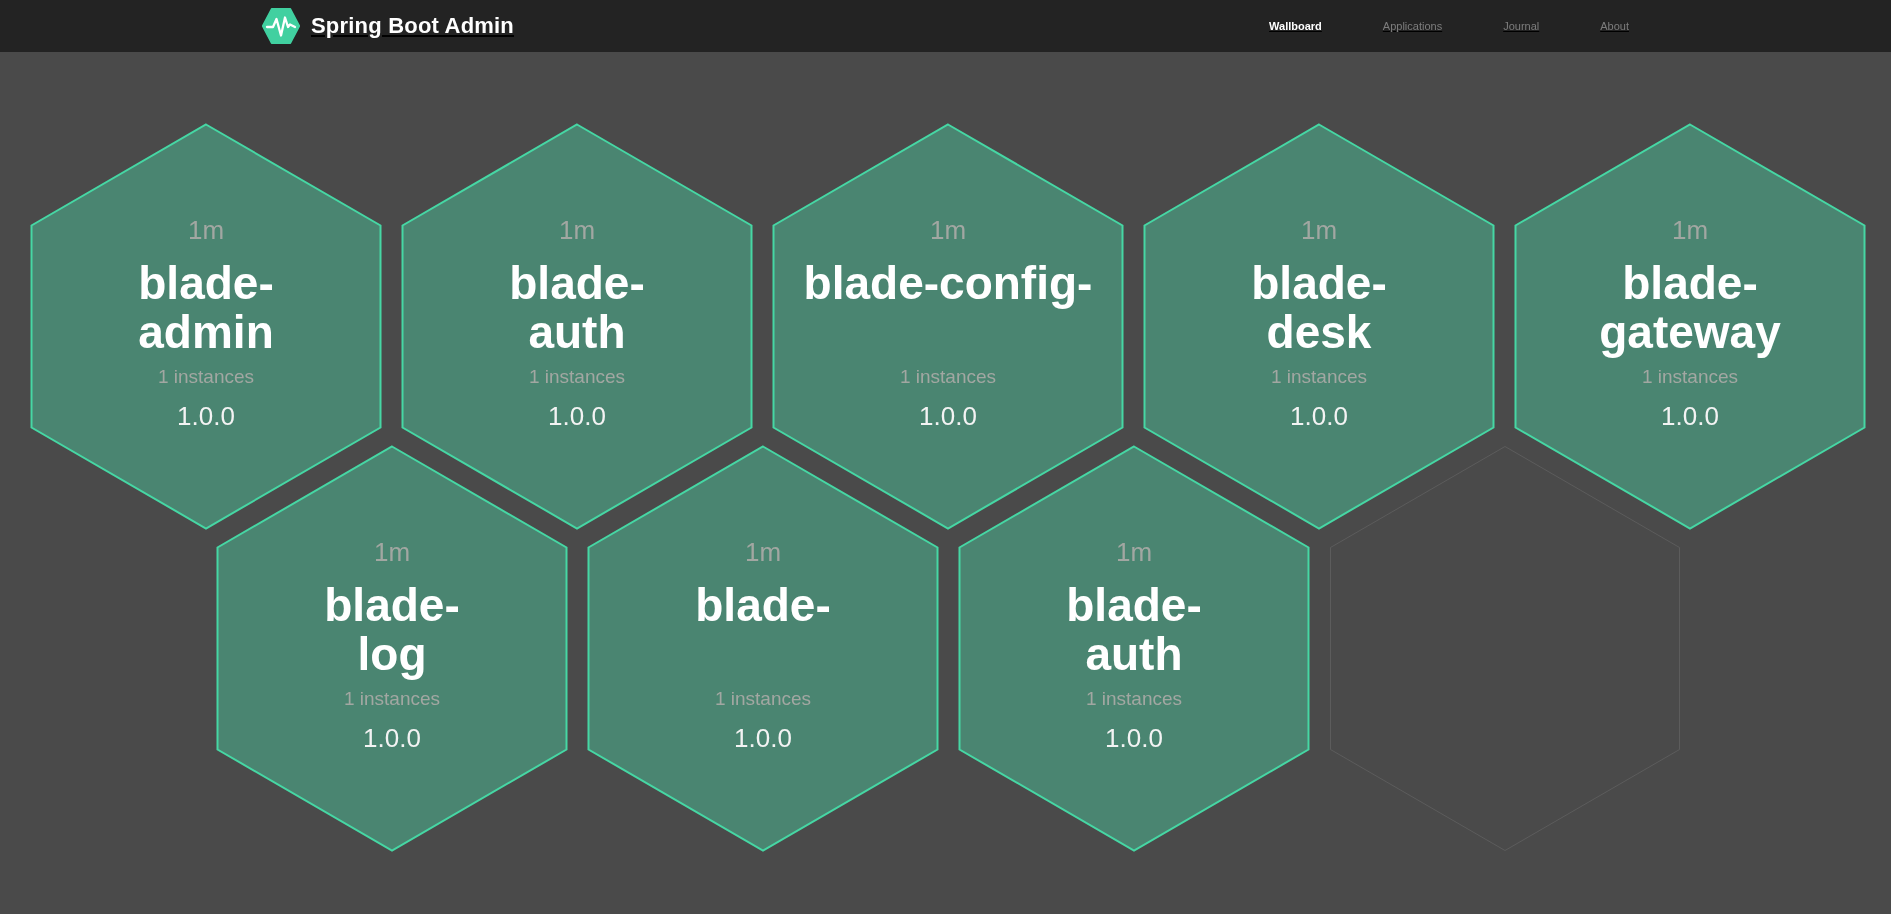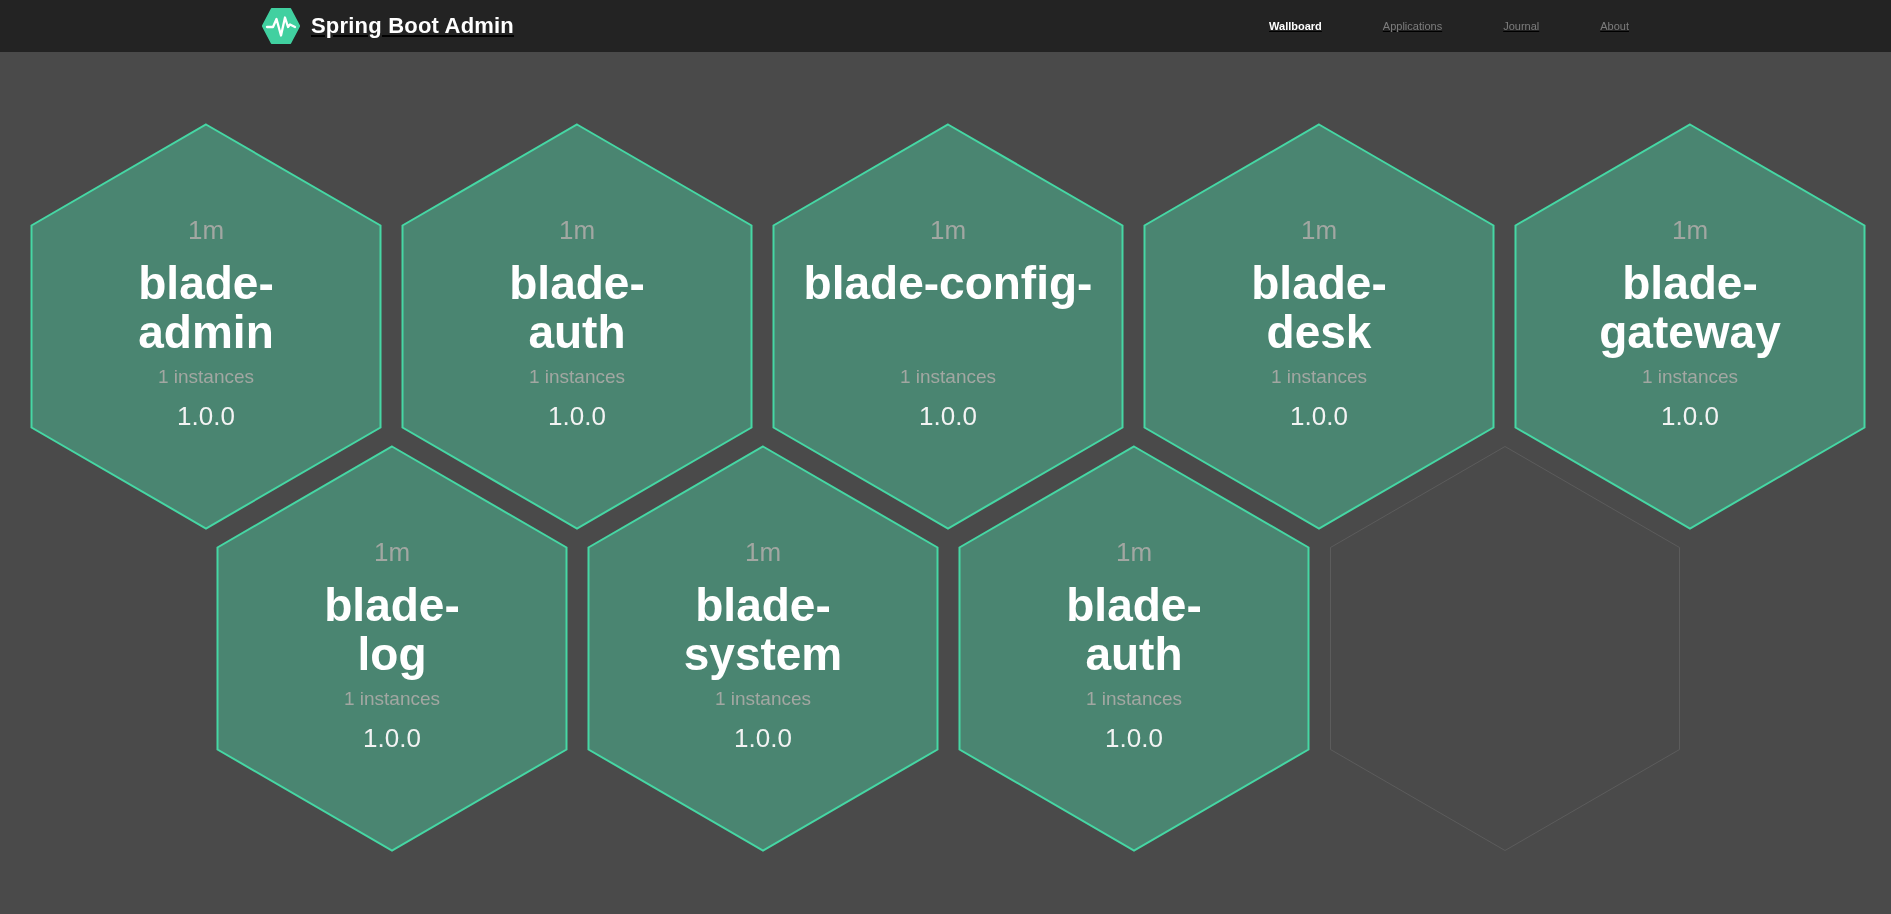--- a/index.html
+++ b/index.html
@@ -172,21 +172,20 @@
       </div>
     </div>
     <div class="hex" data-interactable="true" style="left: 587px; top: 445px;">
       <svg width="352" height="407" viewBox="0 0 352 407" data-interactable="false">
         <polygon points="176,1.5 350.5,102.5 350.5,304.5 176,405.5 1.5,304.5 1.5,102.5" fill="var(--hex-fill)" stroke="var(--hex-border)" stroke-width="2"></polygon>
       </svg>
       <div class="hex-content" data-interactable="false">
         <div class="hex-uptime" data-interactable="false">1m</div>
         <div class="hex-name" data-interactable="false">
           <div class="hex-name-line" data-interactable="false">blade-</div>
-          <div class="hex-name-line" data-interactable="false">system</div>
         </div>
         <div class="hex-instances" data-interactable="false">1 instances</div>
         <div class="hex-version" data-interactable="false">1.0.0</div>
       </div>
     </div>
     <div class="hex" data-interactable="true" style="left: 958px; top: 445px;">
       <svg width="352" height="407" viewBox="0 0 352 407" data-interactable="false">
         <polygon points="176,1.5 350.5,102.5 350.5,304.5 176,405.5 1.5,304.5 1.5,102.5" fill="var(--hex-fill)" stroke="var(--hex-border)" stroke-width="2"></polygon>
       </svg>
       <div class="hex-content" data-interactable="false">

